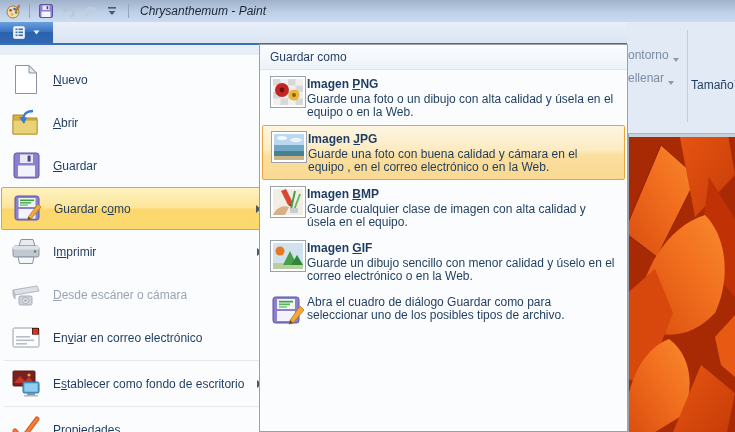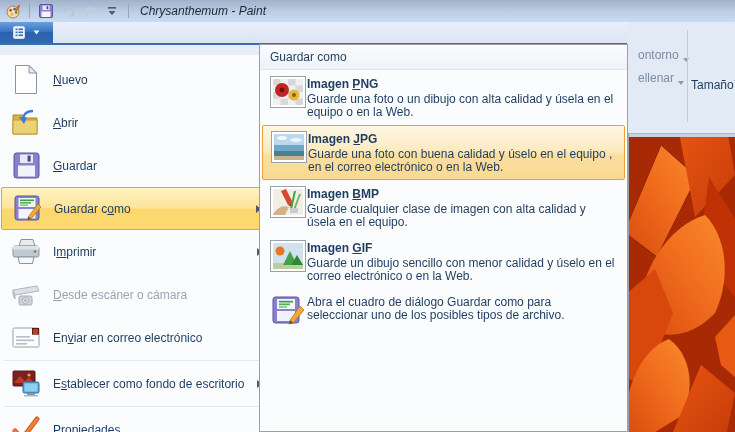--- a/index.html
+++ b/index.html
@@ -19,21 +19,21 @@
   .menurow { position:absolute; left:0; top:22px; width:735px; height:23px;
     background:linear-gradient(180deg,#e9effa,#dbe5f2); border-bottom:2px solid #3b70af; }
   .file-btn { position:absolute; left:0; top:0; width:53px; height:21px;
     background:linear-gradient(180deg,#6ba0dd 0%, #3b74c4 45%, #2a62ae 50%, #3268b2 100%);
     display:flex; align-items:center; justify-content:center; gap:4px; }
 
   
   .right-stack { position:absolute; left:627px; top:22px; width:108px; bottom:0; }
   .ribbon-right { position:relative; width:108px; height:112px; background:#e2eaf5;
     border-bottom:1px solid #aab6c6; }
-  .rb-frag { position:absolute; left:11px; font-size:12px; color:#7b8ca2; display:flex; align-items:flex-end; gap:4px; }
+  .rb-frag { position:absolute; left:1px; font-size:12px; color:#7b8ca2; display:flex; align-items:flex-end; gap:4px; }
   .rb-frag.f1 { top:26px; } .rb-frag.f2 { top:49px; }
   .tri-down { width:0; height:0; border-left:3px solid transparent; border-right:3px solid transparent; border-top:4px solid #8c9cb0; }
   .rb-vsep { position:absolute; left:60px; top:8px; width:1px; height:92px; background:#c3cedd; }
   .size-btn { position:absolute; left:64px; top:10px; width:44px; height:96px; display:flex; flex-direction:row; align-items:center; }
   .size-lines { margin-top:4px; display:flex; flex-direction:column; gap:4px; width:38px; }
   .size-lines i { display:block; background:#17365c; width:100%; }
   .size-label { font-size:12px; color:#1e3c5f; margin-top:9px; }
   .size-arrow { margin-top:4px; width:0; height:0; border-left:4px solid transparent; border-right:4px solid transparent; border-top:4px solid #5a6c84; }
   .canvas-wrap { position:absolute; top:112px; left:0; right:0; bottom:0; background:#c9d1db; border-left:2px solid #9aa4b0; padding-top:3px; }
   .canvas-wrap svg { display:block; width:106px; height:295px; }
@@ -339,21 +339,21 @@
           <rect width="30" height="11" fill="#bcd8ee"></rect>
           <ellipse cx="8" cy="4" rx="5" ry="2" fill="#f2f8fc"></ellipse>
             <ellipse cx="22" cy="6" rx="6" ry="2.2" fill="#e8f2f8"></ellipse>
           <rect y="11" width="30" height="6" fill="#6fa8c4"></rect>
           <rect y="17" width="30" height="5" fill="#47808e"></rect>
           <rect y="22" width="30" height="4" fill="#c8b488"></rect>
         </svg>
       </span>
       <span class="sm-text">
         <div class="sm-title"><span>Imagen </span><span class="u-key">J</span><span>PG</span></div>
-        <div class="sm-desc">Guarde una foto con buena calidad y úselo en el equipo , en el correo electrónico o en la Web.</div>
+        <div class="sm-desc">Guarde una foto con buena calidad y cámara en el equipo , en el correo electrónico o en la Web.</div>
       </span>
     </div>
 
     <div class="sm-item">
       <span class="sm-thumb">
         <svg width="30" height="26" viewBox="0 0 30 26">
           <rect width="30" height="26" fill="#f2eee6"></rect>
           <path d="M0 26 C4 18 10 16 16 18 L12 26 Z" fill="#d8b088"></path>
           <polygon points="8,2 13,0 20,14 15,16" fill="#d84830"></polygon>
           <polygon points="15,16 20,14 19,18" fill="#8a2a18"></polygon>

